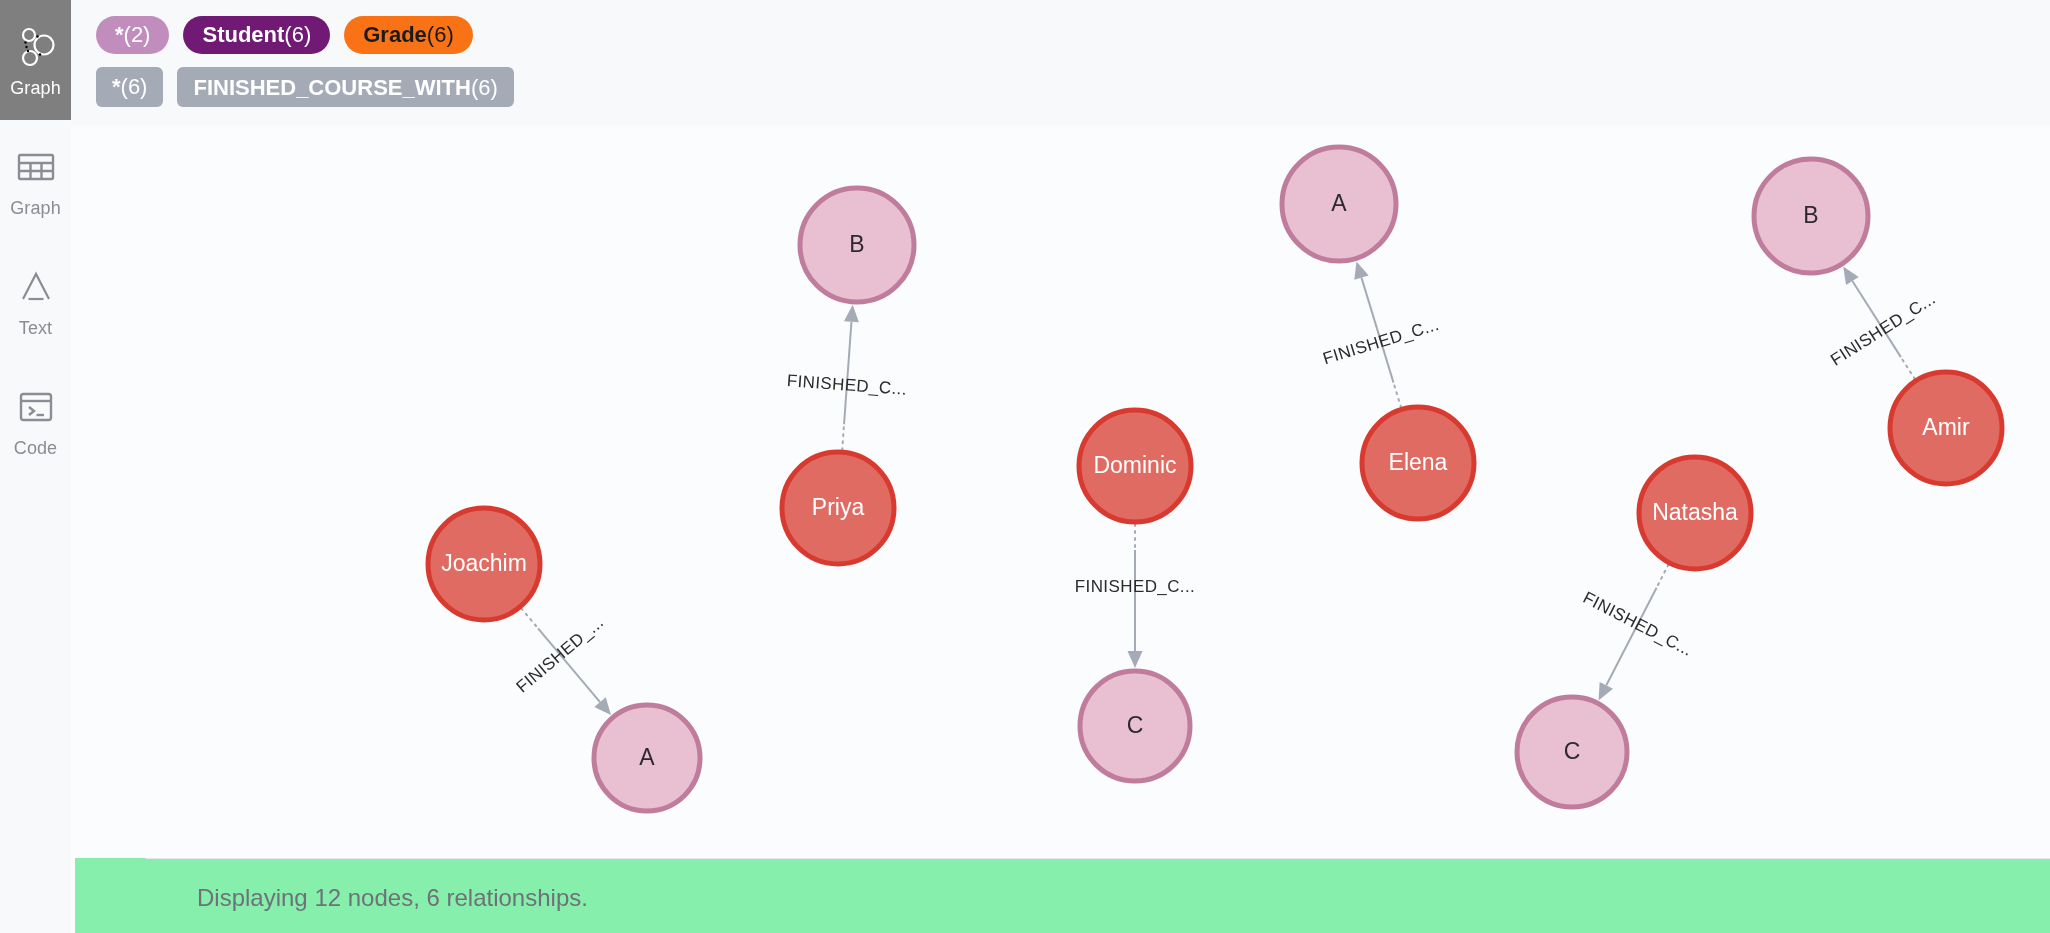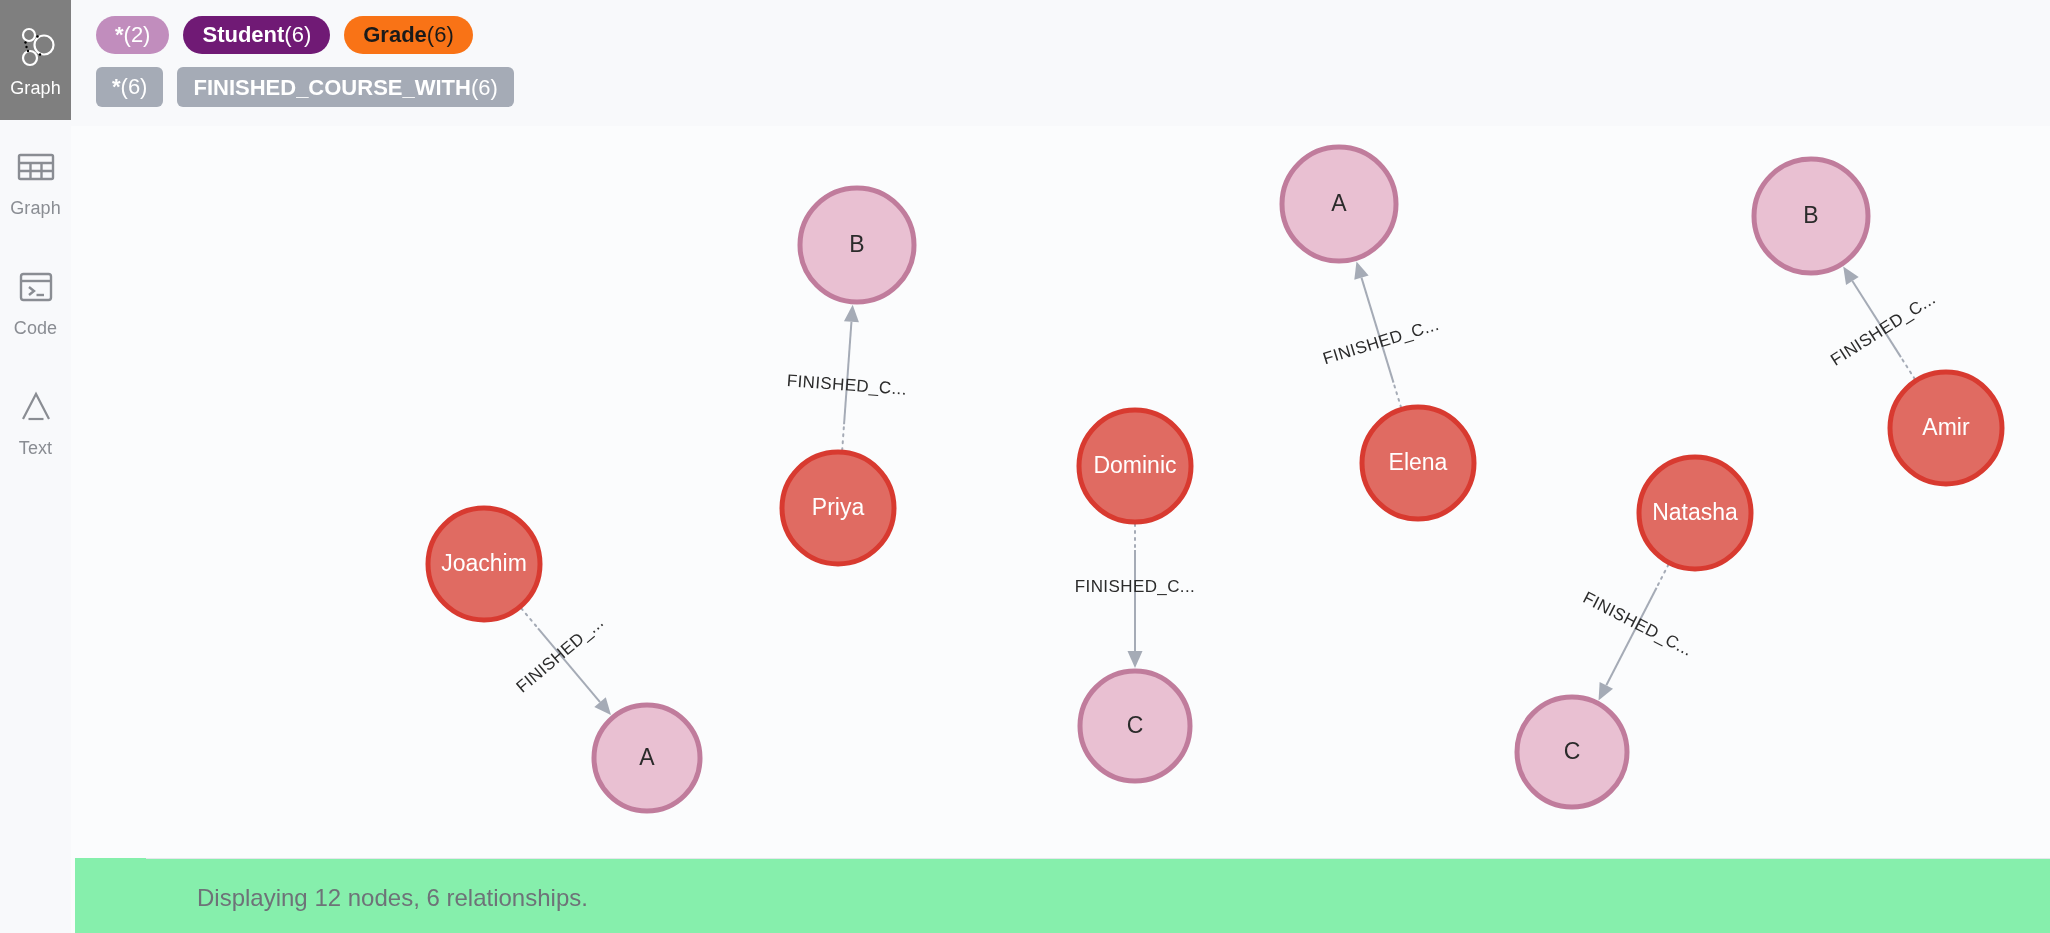--- a/index.html
+++ b/index.html
@@ -136,40 +136,40 @@
           <line x1="6" y1="27" x2="40" y2="27"></line>
           <line x1="17.5" y1="19" x2="17.5" y2="35"></line>
           <line x1="28.5" y1="19" x2="28.5" y2="35"></line>
         </svg>
       </span>
       <span class="rail-label">Graph</span>
     </div>
 
     <div class="rail-item">
       <span>
+        <svg class="rail-icon" viewBox="0 0 46 46" fill="none" stroke-width="2.2">
+          <path d="M10 35 L23 10 L36 35"></path>
+          <line x1="15.5" y1="35" x2="30.5" y2="35"></line>
+        </svg>
+      </span>
+      <span class="rail-label">Text</span>
+    </div>
+
+    <div class="rail-item">
+      <span>
         <svg class="rail-icon" viewBox="0 0 46 46" fill="none" stroke-width="2.4">
           <rect x="8" y="10" width="30" height="26" rx="2.5"></rect>
           <line x1="8" y1="17" x2="38" y2="17"></line>
           <path d="M16 23 L21 27 L16 31"></path>
           <line x1="23.5" y1="31" x2="31" y2="31"></line>
         </svg>
       </span>
       <span class="rail-label">Code</span>
     </div>
 
-    <div class="rail-item">
-      <span>
-        <svg class="rail-icon" viewBox="0 0 46 46" fill="none" stroke-width="2.2">
-          <path d="M10 35 L23 10 L36 35"></path>
-          <line x1="15.5" y1="35" x2="30.5" y2="35"></line>
-        </svg>
-      </span>
-      <span class="rail-label">Text</span>
-    </div>
-
   </nav>
 
   <div id="right">
 
     <div id="legend">
 
       <div class="legend-row">
         <span class="pill pill-star-node">
           <span class="pname">*</span>
             <span class="pcount">(2)</span>

